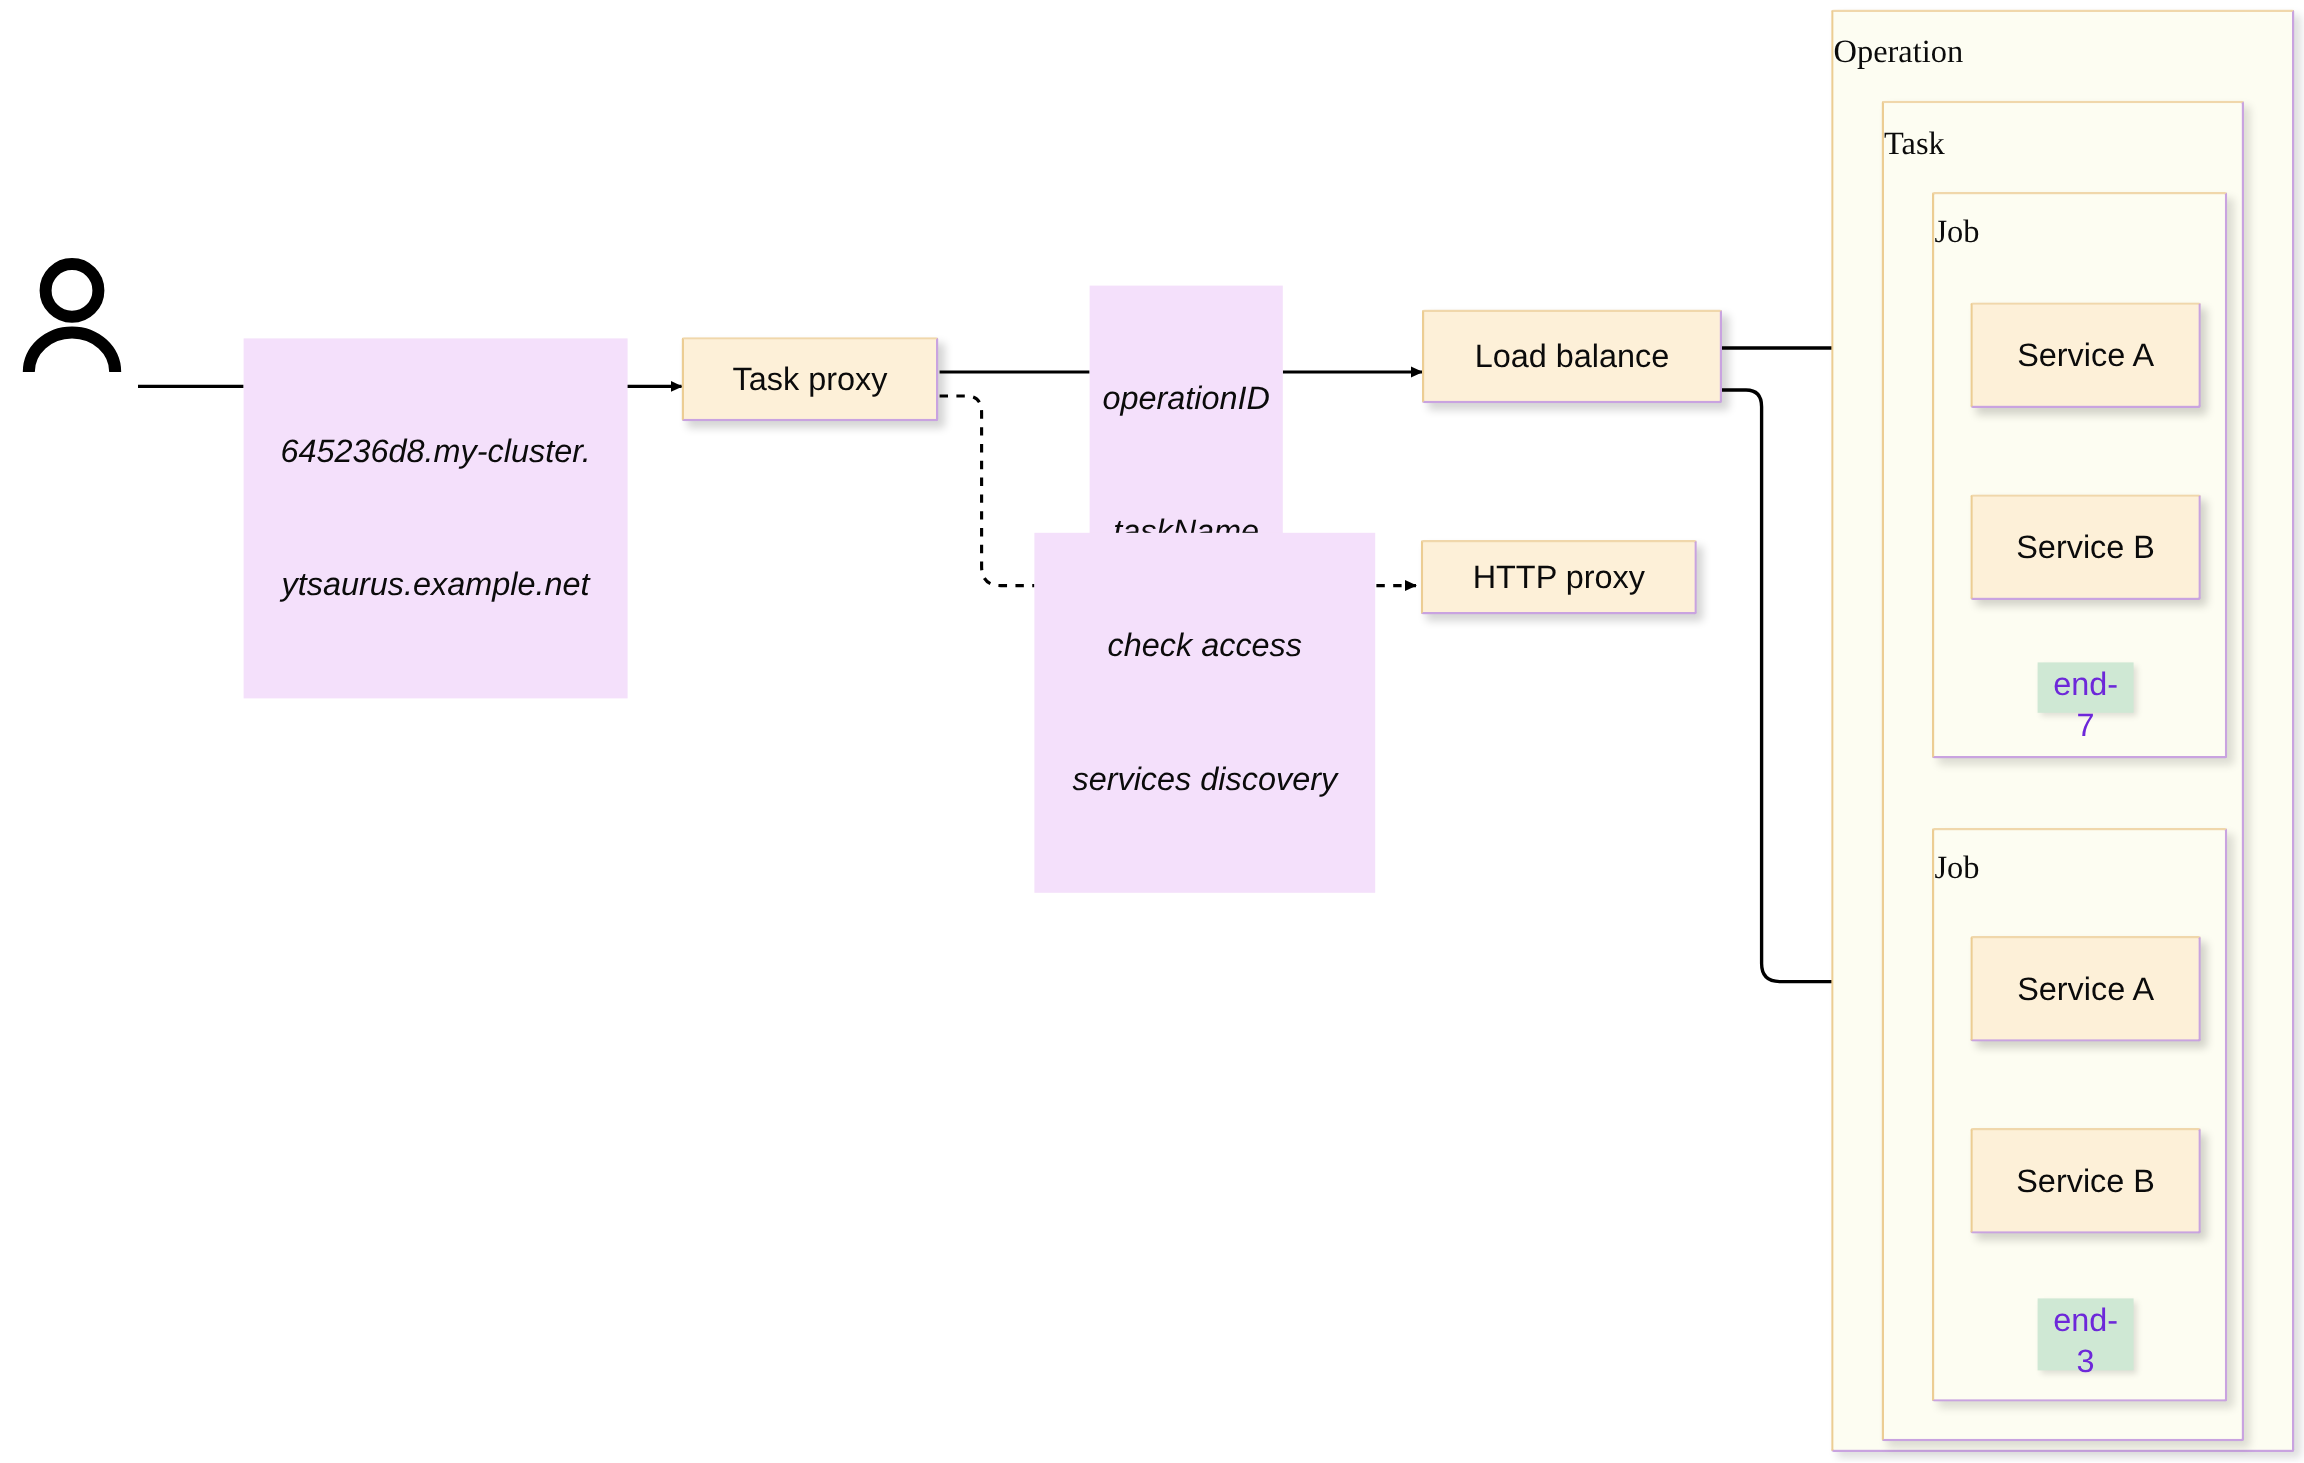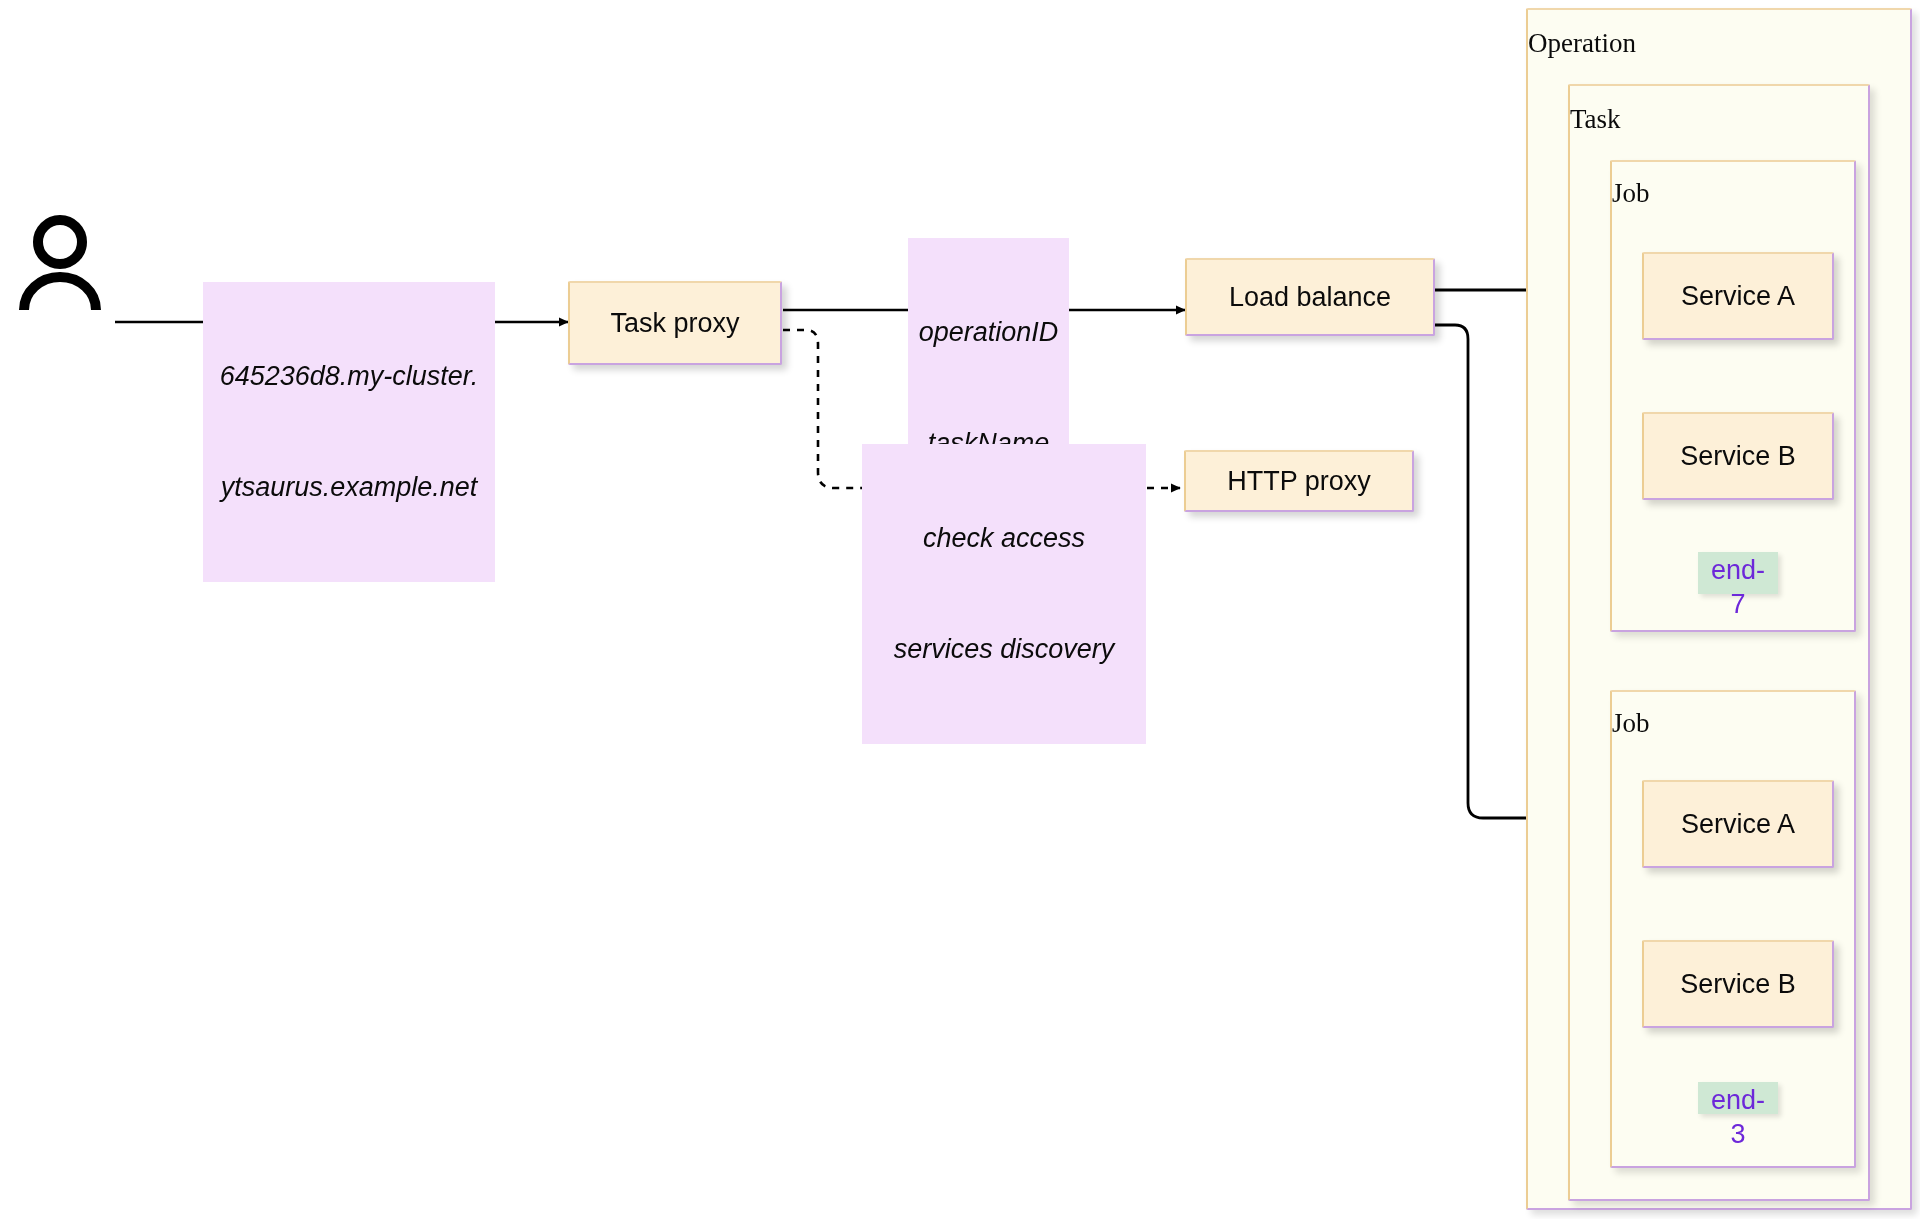--- a/index.html
+++ b/index.html
@@ -146,37 +146,37 @@
     <line x1="1434" y1="290" x2="1640" y2="290" stroke="#000" stroke-width="2.8" marker-end="url(#arrowSolid)"></line>
 
     <path d="M 1434 325 L 1455 325 Q 1468 325 1468 339 L 1468 803 Q 1468 818 1483 818 L 1640 818" fill="none" stroke="#000" stroke-width="2.8" marker-end="url(#arrowSolid)"></path>
   </svg>
 
   <svg id="actor-icon" viewBox="0 0 84 98">
     <circle cx="42" cy="28" r="22" fill="none" stroke="#000" stroke-width="10"></circle>
     <path d="M6 96 A36 33 0 0 1 78 96" fill="none" stroke="#000" stroke-width="10" stroke-linecap="butt"></path>
   </svg>
 
-  <div class="edge-label" id="label-request-url" style="left:203px; top:282px; width:292px;">
+  <div class="edge-label" id="label-request-url" style="left:203px; top:282px; width:320px;">
     <span>645236d8.my-cluster.</span>
     <span>ytsaurus.example.net</span>
   </div>
 
   <div class="edge-label" id="label-routing-params" style="left:908px; top:238px; width:161px;">
     <span>operationID</span>
     <span>taskName</span>
     <span>service</span>
   </div>
 
   <div class="edge-label" id="label-access-check" style="left:862px; top:444px; width:284px;">
     <span>check access</span>
     <span>services discovery</span>
   </div>
 
-  <div class="node" id="node-task-proxy" style="left:568px; top:281px; width:214px; height:84px;">Task proxy</div>
+  <div class="node" id="node-task-proxy" style="left:568px; top:281px; width:214px; height:70px;">Task proxy</div>
 
   <div class="node" id="node-load-balance" style="left:1185px; top:258px; width:250px; height:78px;">Load balance</div>
 
   <div class="node" id="node-http-proxy" style="left:1184px; top:450px; width:230px; height:62px;">HTTP proxy</div>
 
   <div class="group" id="group-operation" style="left:1526px; top:8px; width:386px; height:1202px;">
     <div class="group-title" style="top:18px;">Operation</div>
   </div>
 
   <div class="group" id="group-task" style="left:1568px; top:84px; width:302px; height:1117px;">
@@ -193,16 +193,16 @@
     <div class="badge-green" style="left:86px; top:390px; width:80px; height:42px;">end-7</div>
   </div>
 
   <div class="group group-job" id="group-job-2" style="left:1610px; top:690px; width:246px; height:478px;">
     <div class="group-title" style="top:16px;">Job</div>
 
     <div class="node" style="left:30px; top:88px; width:192px; height:88px;">Service A</div>
 
     <div class="node" style="left:30px; top:248px; width:192px; height:88px;">Service B</div>
 
-    <div class="badge-green" style="left:86px; top:390px; width:80px; height:32px;">end-3</div>
+    <div class="badge-green" style="left:86px; top:390px; width:80px; height:60px;">end-3</div>
   </div>
 
 </div>
 
 </body></html>

